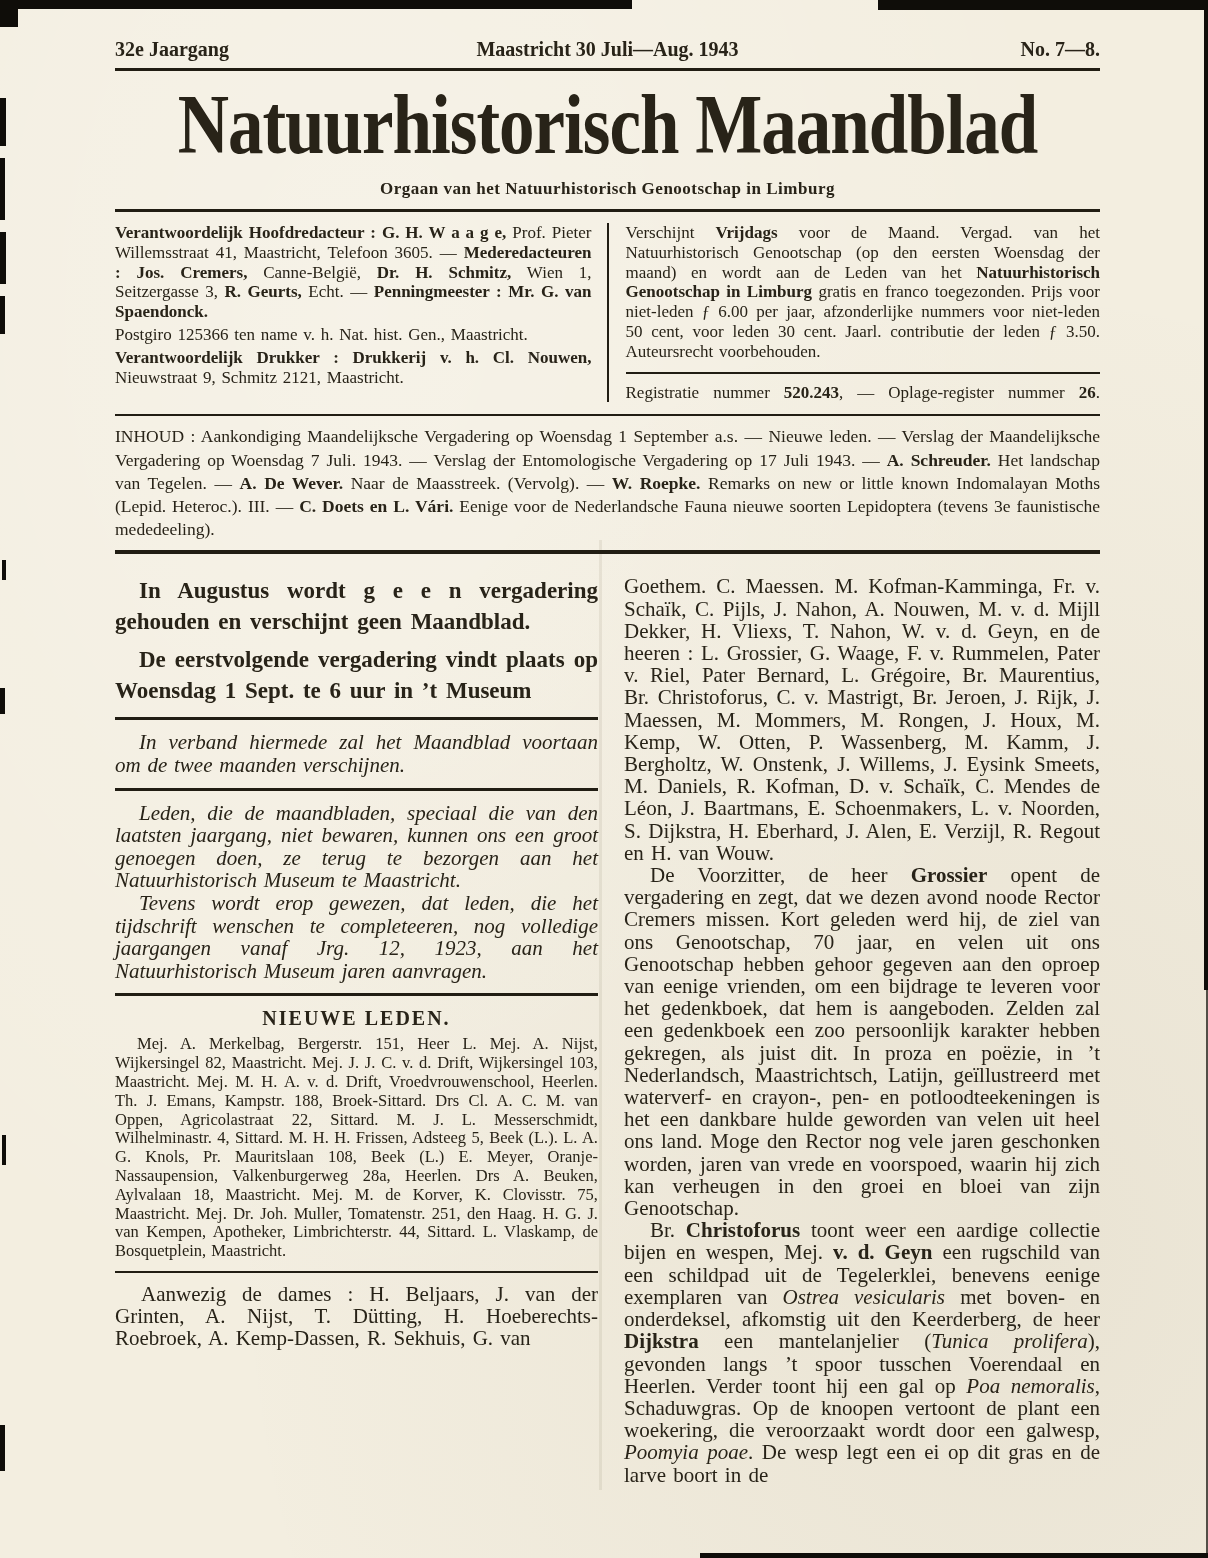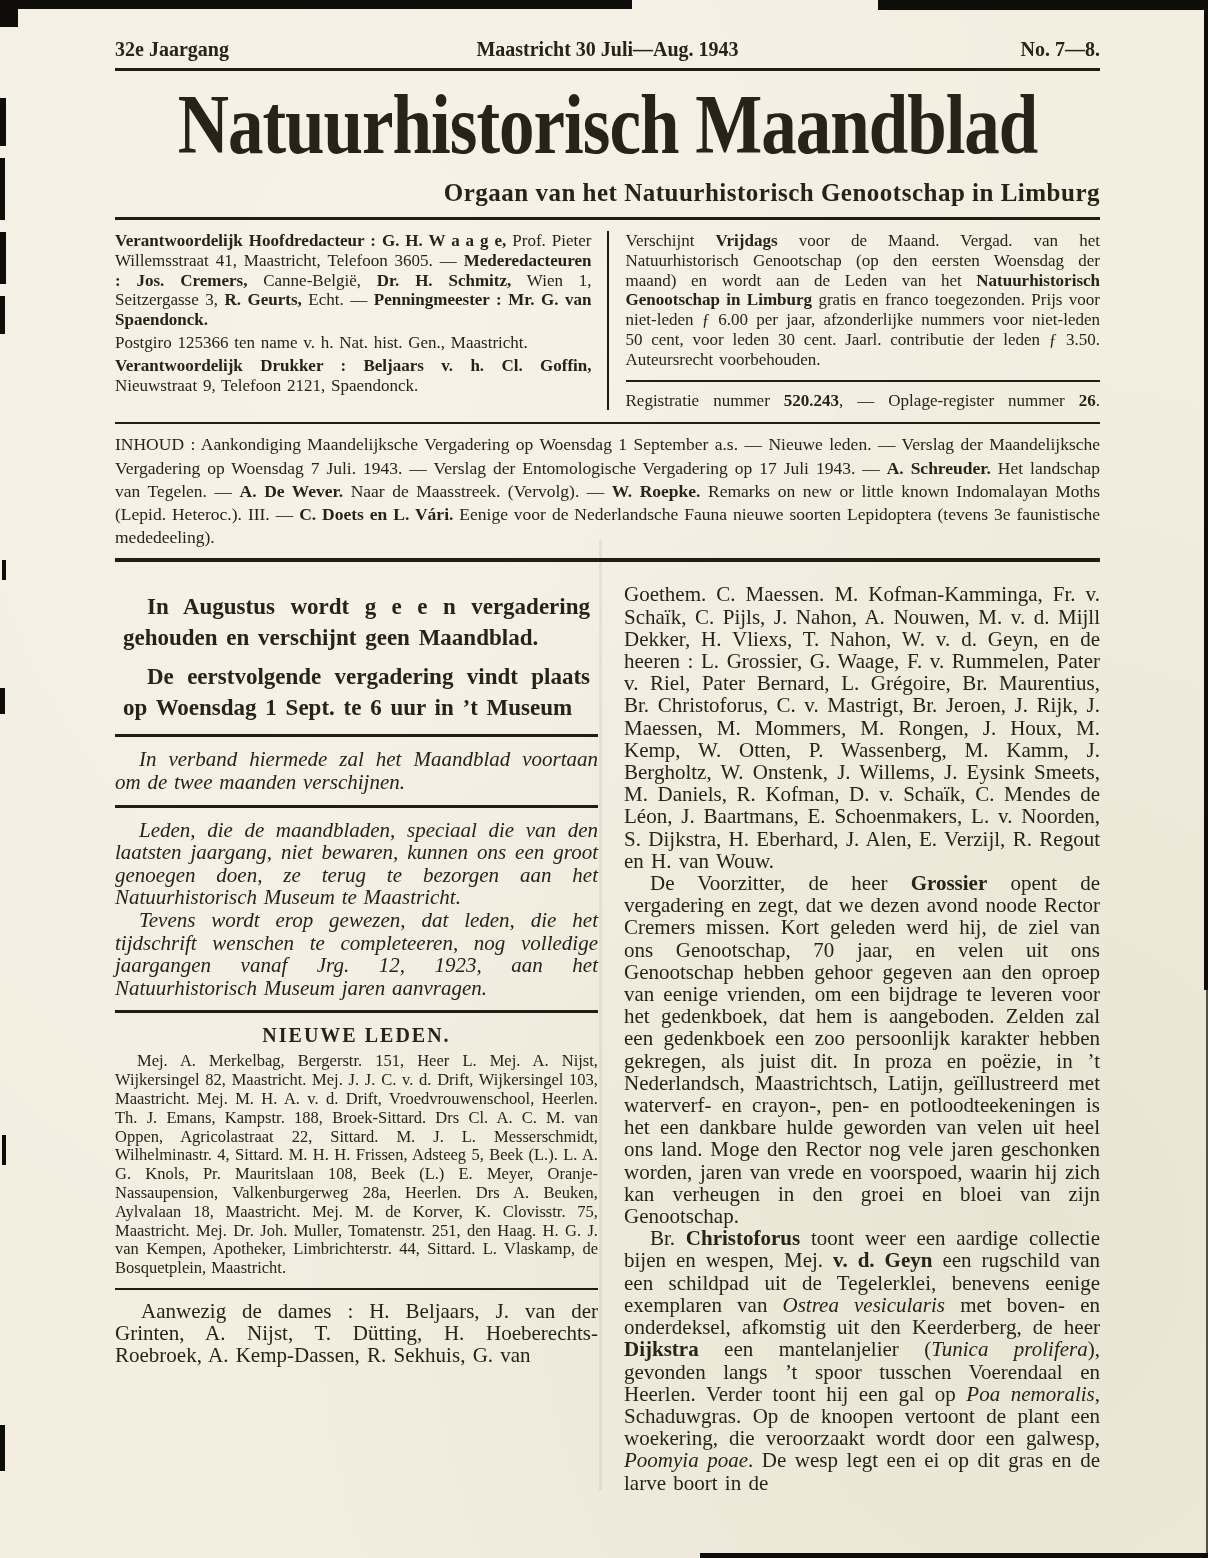--- a/index.html
+++ b/index.html
@@ -26,40 +26,40 @@
   .hr3{height:3px;}
   .hr2{height:2px;}
 
   .title{
     margin:10px 0 0 0;
     font-size:71px;font-weight:bold;letter-spacing:-1px;
     text-align:center;white-space:nowrap;
     transform:scaleY(1.18);transform-origin:center top;
     line-height:74px;
   }
-  .subtitle{margin:24px 0 10px 0;font-size:25px;font-weight:bold;text-align:right;letter-spacing:0.5px;}
+  .subtitle{margin:24px 0 10px 0;font-size:17px;font-weight:bold;text-align:center;letter-spacing:0.5px;}
 
   
   .masthead{display:flex;margin-top:11px;margin-bottom:12px;}
   .m-left{width:478px;padding-right:15px;}
   .m-right{width:476px;padding-left:17px;border-left:2px solid #211d13;}
   .masthead p{margin:0;font-size:17px;line-height:19.8px;text-align:justify;word-spacing:1.5px;}
   .masthead p + p{margin-top:3px;}
   .m-rule{height:2px;background:#211d13;margin:10px 0 9px 0;}
   .reg-line{text-align:justify;text-align-last:justify;}
 
   .inhoud{margin:9px 0;font-size:17.5px;line-height:23.2px;text-align:justify;word-spacing:1.5px;}
   .hr-bot{height:4px;}
 
   
   .columns{display:flex;margin-top:21px;}
   .col-l{width:483px;margin-right:26px;}
   .col-r{width:476px;}
 
-  .announce{margin:8px;font-weight:bold;font-size:23px;line-height:31px;text-align:justify;text-indent:24px;word-spacing:3px;}
+  .announce{margin:0;font-weight:bold;font-size:23px;line-height:31px;text-align:justify;text-indent:24px;word-spacing:3px;}
   .announce + .announce{margin-top:7px;}
   .crule{height:3px;background:#211d13;margin:11px 0 11px 0;}
   .crule-thin{height:2px;background:#211d13;margin:10px 0 10px 0;}
 
   .notice{margin:0;font-style:italic;font-size:21px;line-height:22.6px;text-align:justify;text-indent:24px;word-spacing:1.5px;}
 
   .section-h{margin:4px 0 5px 0;font-weight:bold;font-size:20px;text-align:center;letter-spacing:2px;}
   .small-p{margin:0;font-size:16.5px;line-height:18.8px;text-align:justify;text-indent:22px;word-spacing:1px;}
 
   .verslag-h{margin:4px 0 10px 0;font-weight:bold;font-size:20px;line-height:27px;text-align:center;letter-spacing:0.5px;}
@@ -102,21 +102,21 @@
     <div class="hrule hr3" style="margin-top:7px;"></div>
 
     <h1 class="title">Natuurhistorisch Maandblad</h1>
     <div class="subtitle">Orgaan van het Natuurhistorisch Genootschap in Limburg</div>
     <div class="hrule hr3"></div>
 
     <div class="masthead">
       <div class="m-left">
         <p><span style="font-weight: bold;">Verantwoordelijk Hoofdredacteur : G. H. W a a g e,</span><span> Prof. Pieter Willemsstraat 41, Maastricht, Telefoon 3605. — </span><span style="font-weight: bold;">Mederedacteuren : Jos. Cremers,</span><span> Canne-België, </span><span style="font-weight: bold;">Dr. H. Schmitz,</span><span> Wien 1, Seitzergasse 3, </span><span style="font-weight: bold;">R. Geurts,</span><span> Echt. — </span><span style="font-weight: bold;">Penningmeester : Mr. G. van Spaendonck.</span></p>
         <p><span>Postgiro 125366 ten name v. h. Nat. hist. Gen., Maastricht.</span></p>
-        <p><span style="font-weight: bold;">Verantwoordelijk Drukker : Beljaars v. h. Cl. Goffin,</span><span> Nieuwstraat 9, Telefoon 2121, Spaendonck.</span></p>
+        <p><span style="font-weight: bold;">Verantwoordelijk Drukker : Drukkerij v. h. Cl. Nouwen,</span><span> Nieuwstraat 9, Schmitz 2121, Maastricht.</span></p>
       </div>
       <div class="m-right">
         <p><span>Verschijnt </span><span style="font-weight: bold;">Vrijdags</span><span> voor de Maand. Vergad. van het Natuurhistorisch Genootschap (op den eersten Woensdag der maand) en wordt aan de Leden van het </span><span style="font-weight: bold;">Natuurhistorisch Genootschap in Limburg</span><span> gratis en franco toegezonden. Prijs voor niet-leden ƒ 6.00 per jaar, afzonderlijke nummers voor niet-leden 50 cent, voor leden 30 cent. Jaarl. contributie der leden ƒ 3.50. Auteursrecht voorbehouden.</span></p>
         <div class="m-rule"></div>
         <p class="reg-line"><span>Registratie nummer </span><span style="font-weight: bold;">520.243</span><span>, — Oplage-register nummer </span><span style="font-weight: bold;">26</span><span>.</span></p>
       </div>
     </div>
 
     <div class="hrule hr2"></div>
     <p class="inhoud"><span>INHOUD : Aankondiging Maandelijksche Vergadering op Woensdag 1 September a.s. — Nieuwe leden. — Verslag der Maandelijksche Vergadering op Woensdag 7 Juli. 1943. — Verslag der Entomologische Vergadering op 17 Juli 1943. — </span><span style="font-weight: bold;">A. Schreuder.</span><span> Het landschap van Tegelen. — </span><span style="font-weight: bold;">A. De Wever.</span><span> Naar de Maasstreek. (Vervolg). — </span><span style="font-weight: bold;">W. Roepke.</span><span> Remarks on new or little known Indomalayan Moths (Lepid. Heteroc.). III. — </span><span style="font-weight: bold;">C. Doets en L. Vári.</span><span> Eenige voor de Nederlandsche Fauna nieuwe soorten Lepidoptera (tevens 3e faunistische mededeeling).</span></p>

